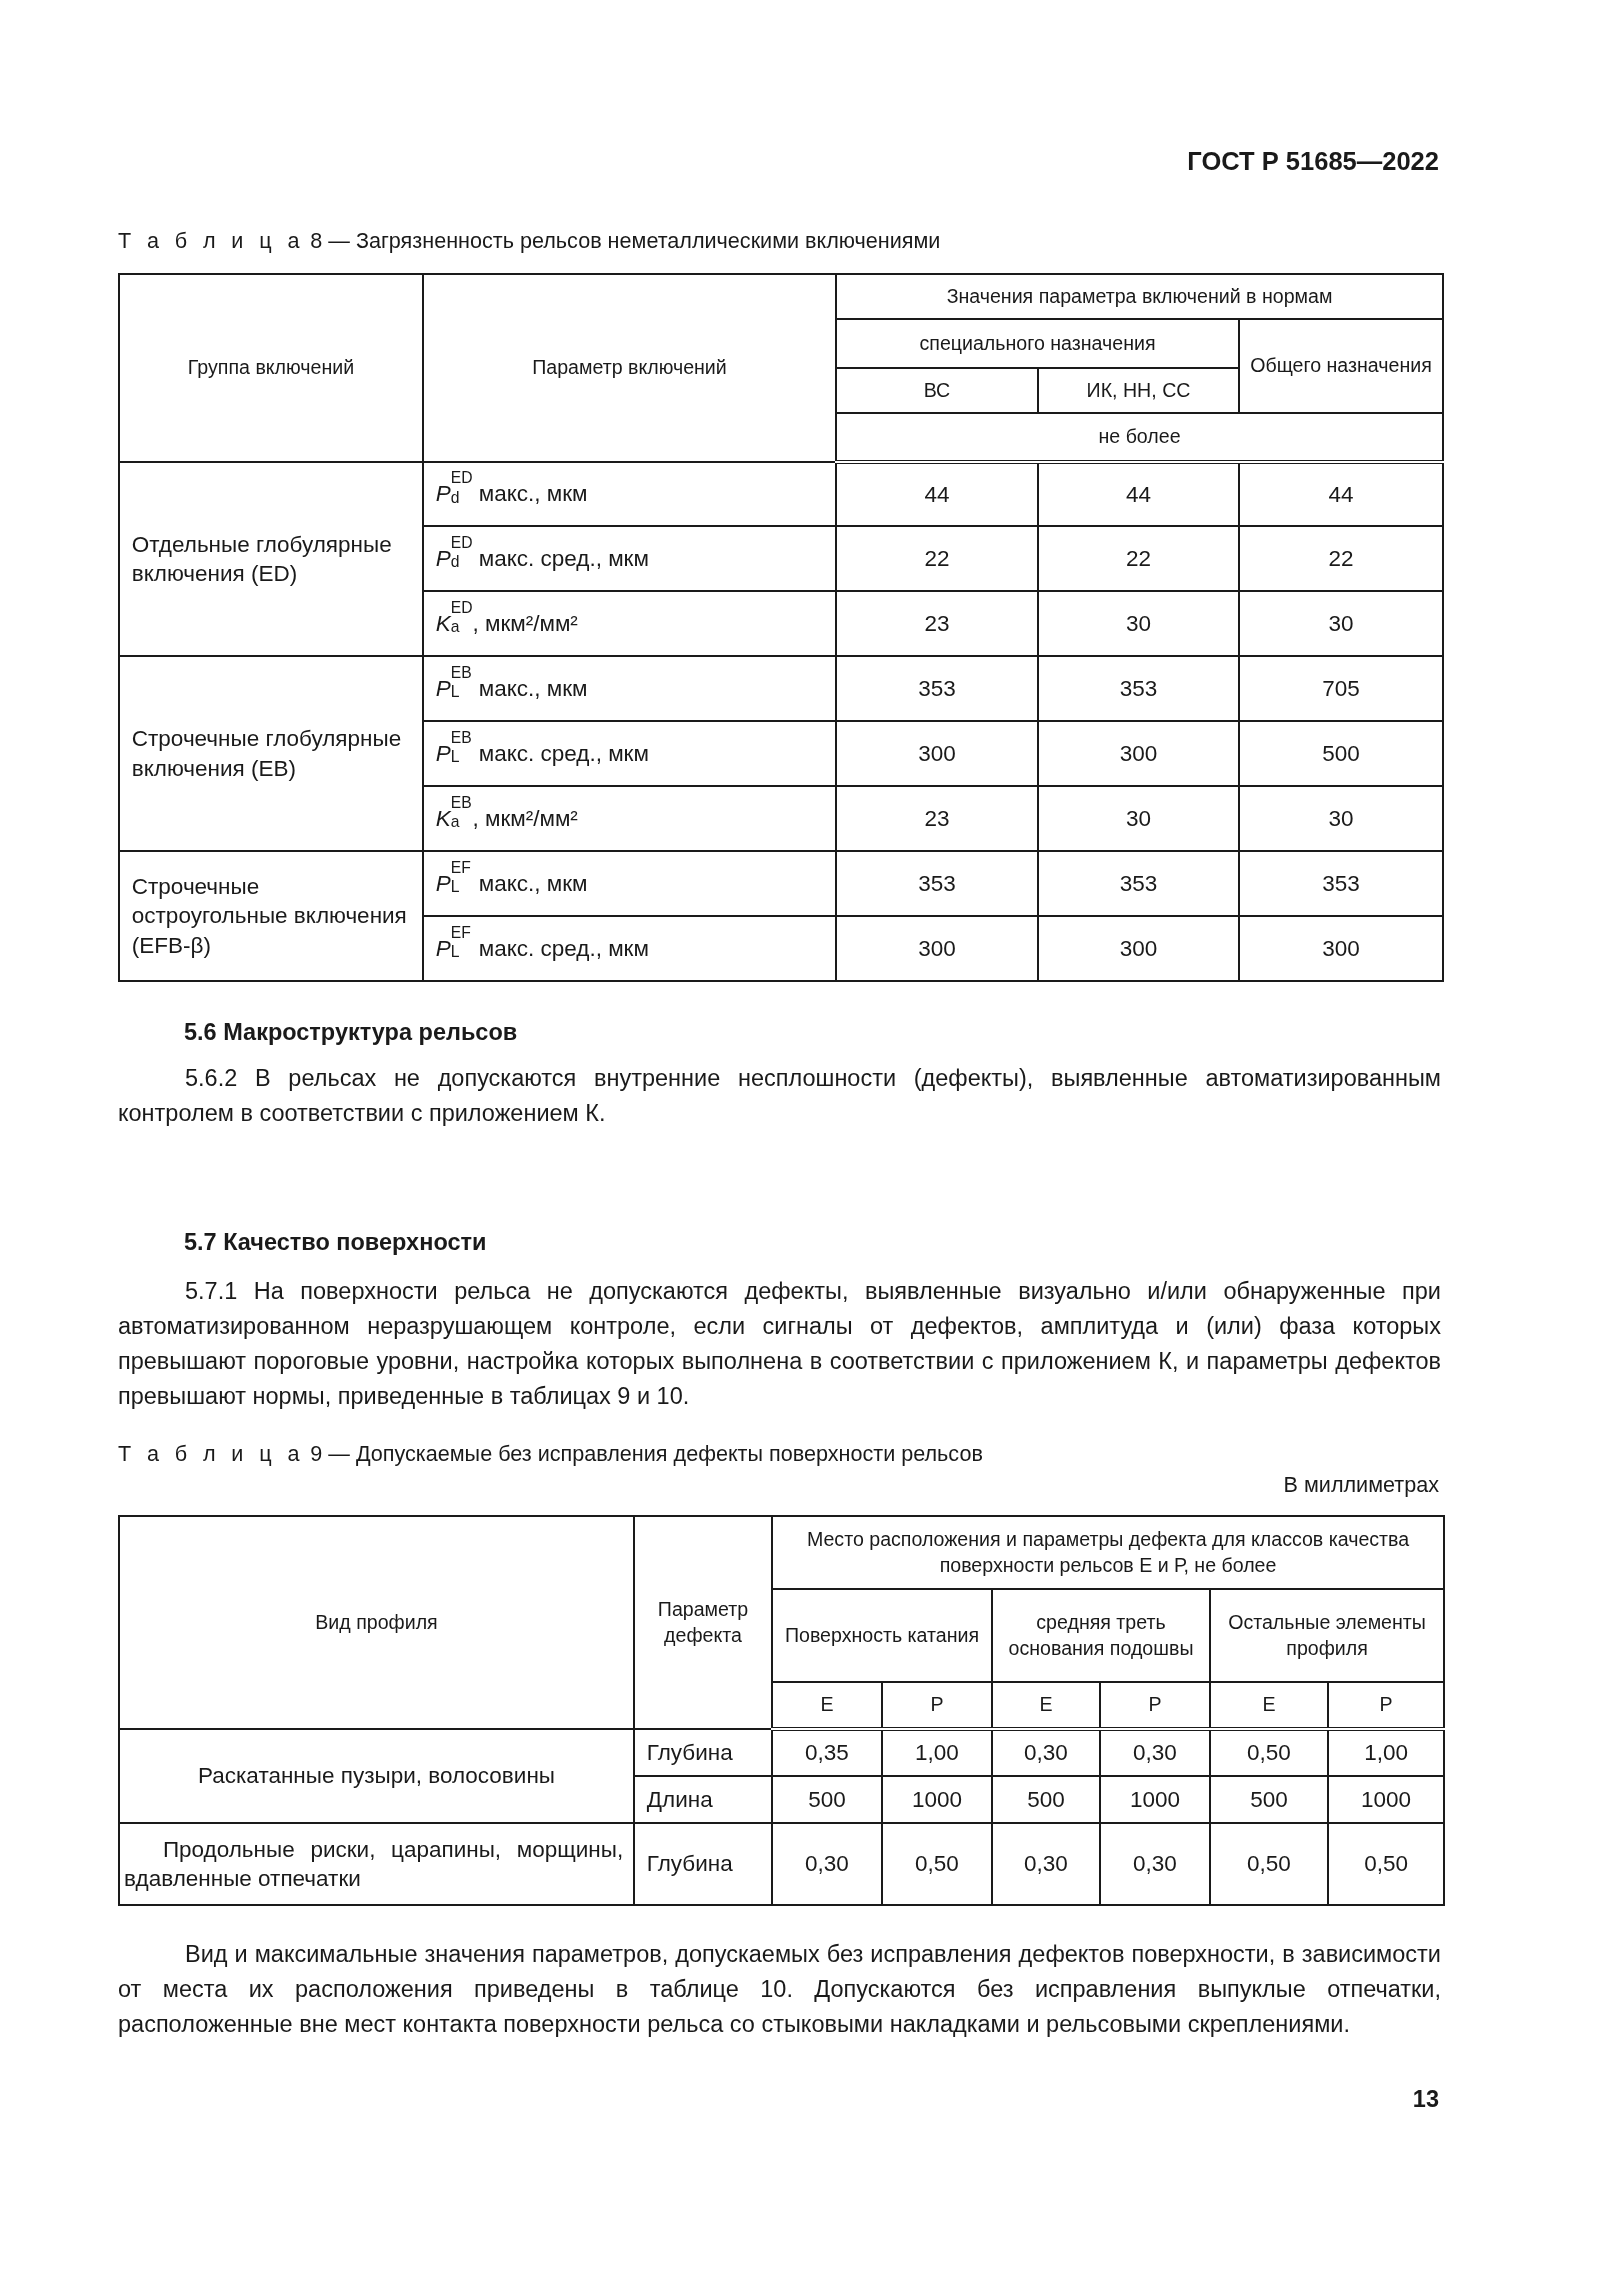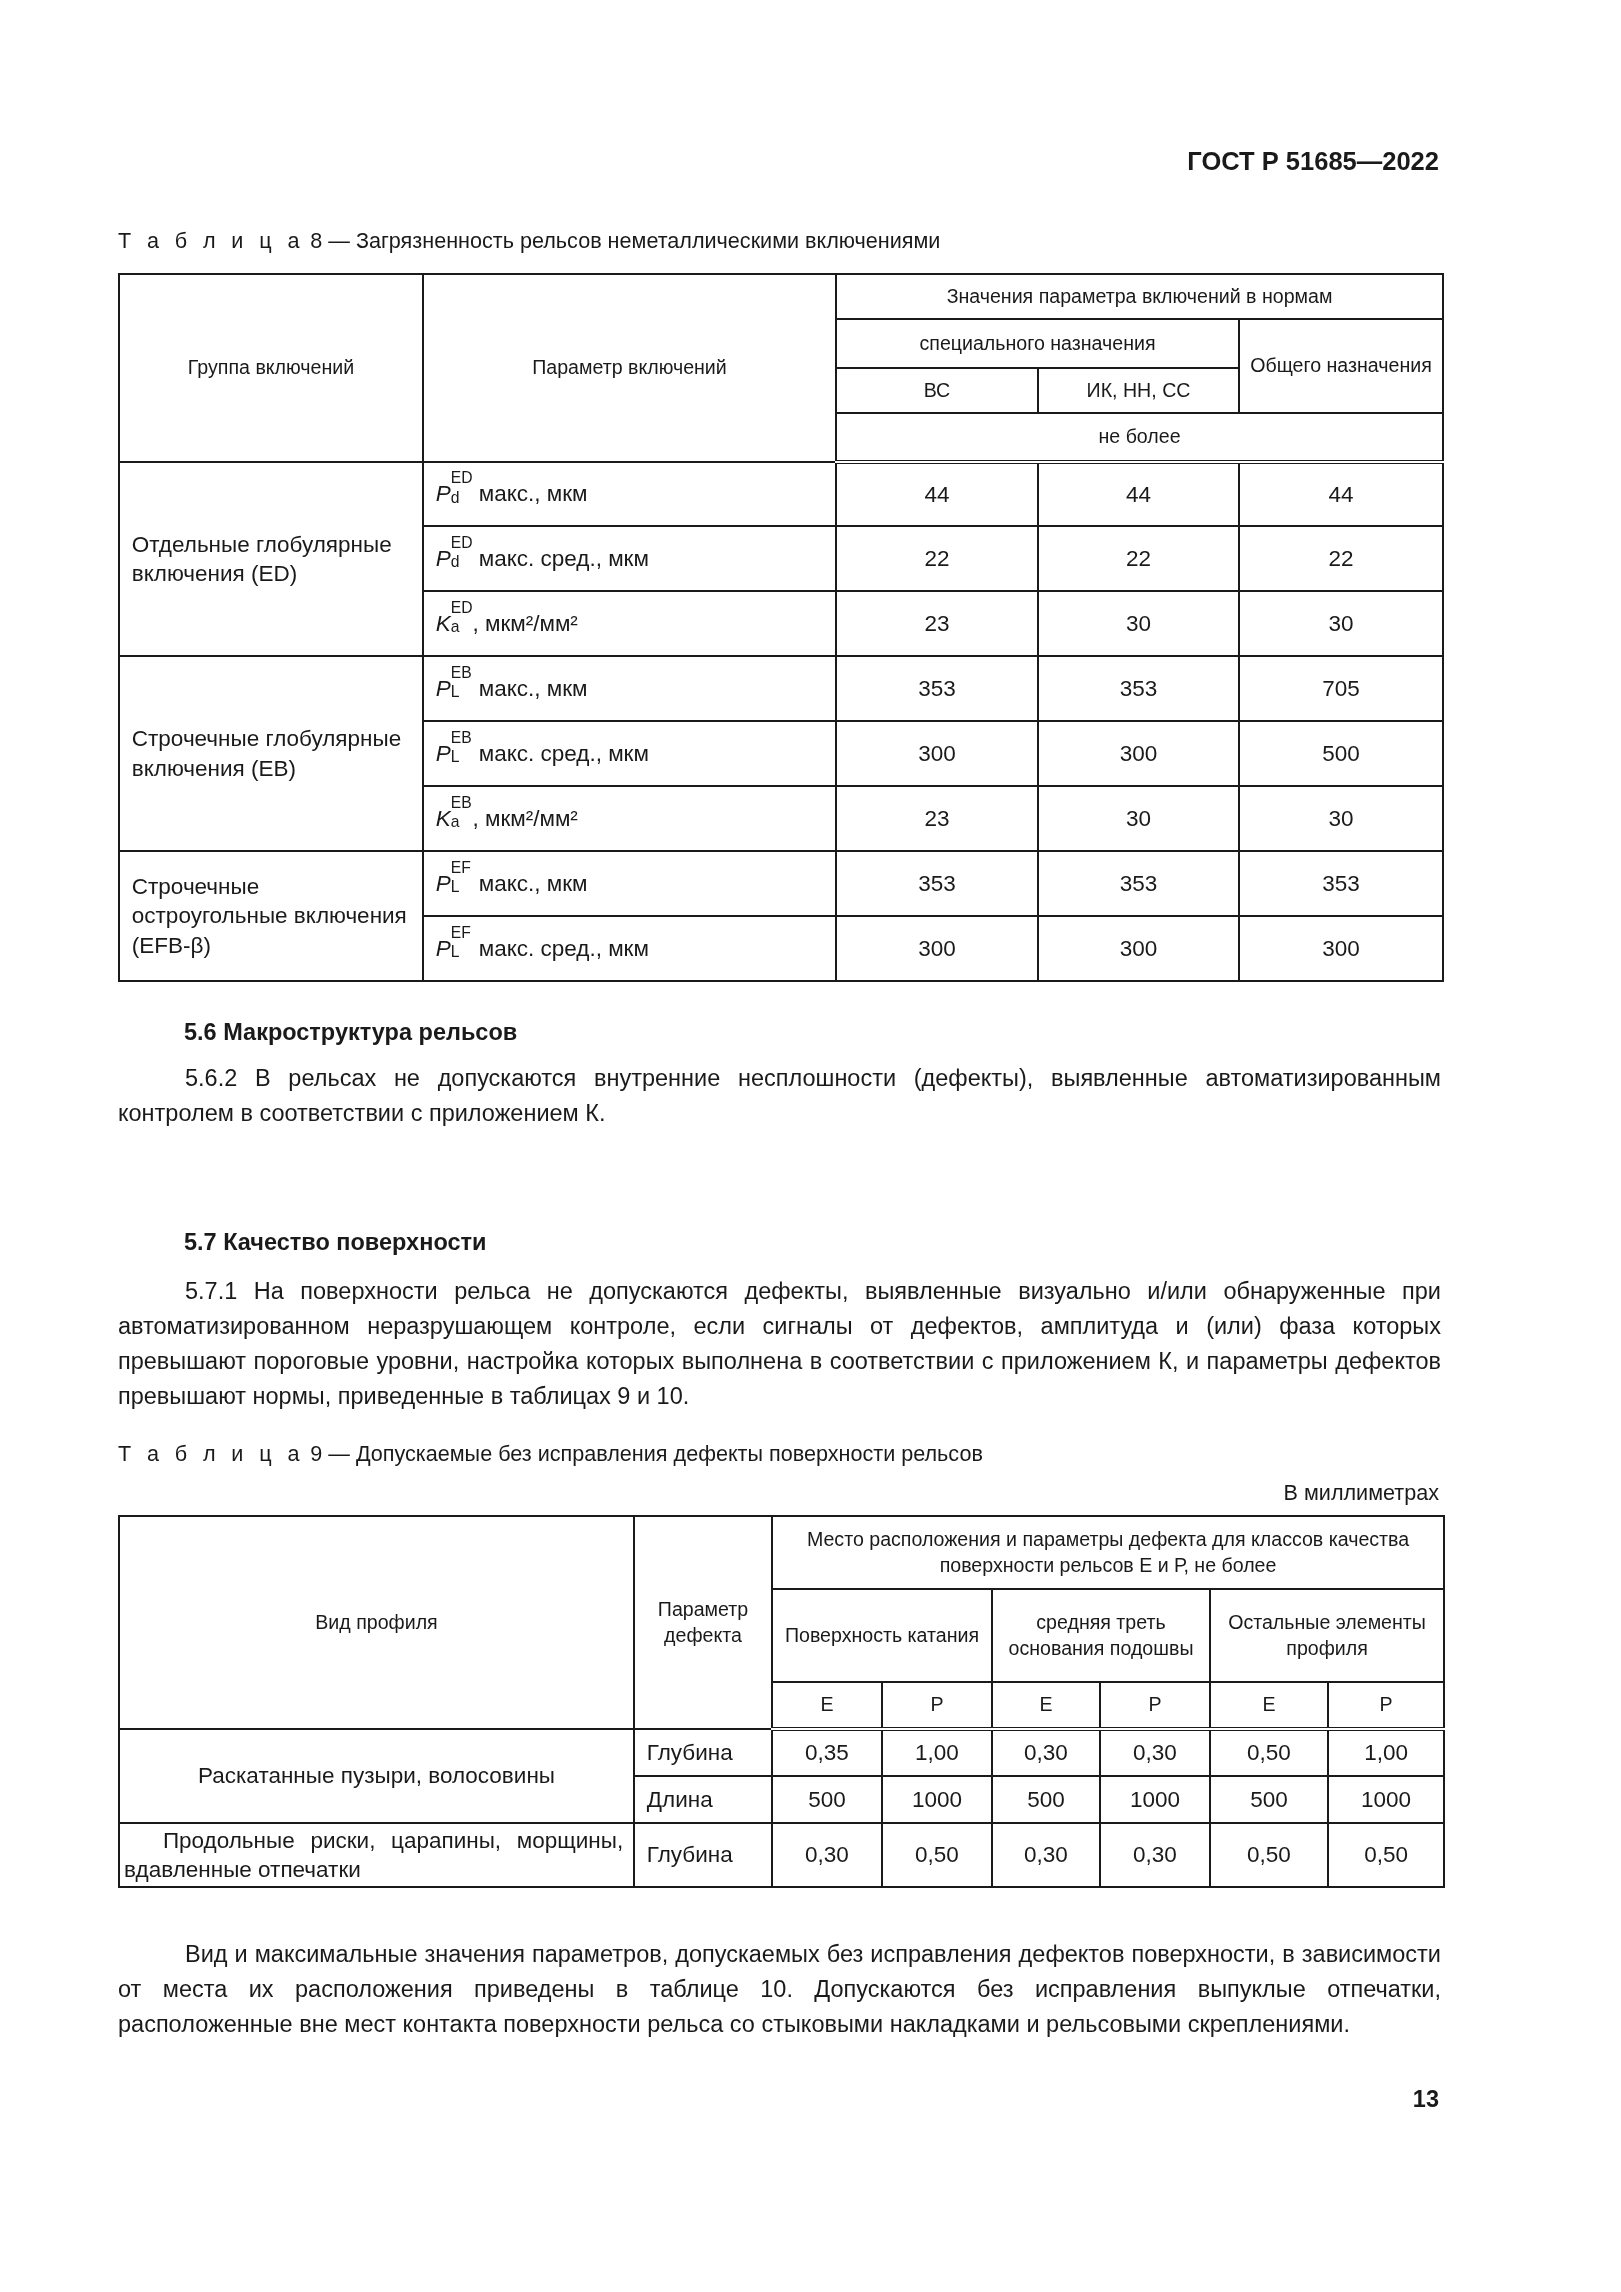--- a/index.html
+++ b/index.html
@@ -1,21 +1,21 @@
 <!DOCTYPE html>
 <html><head>
 <meta charset="utf-8">
 <style>
   html,body{margin:0;padding:0;background:#fff;}
   body{width:1621px;height:2293px;position:relative;overflow:hidden;font-family:"Liberation Sans",sans-serif;color:#1a1a1a;}
   .abs{position:absolute;}
   .hdr{right:182px;top:147px;font-size:25.5px;font-weight:bold;}
   .caption{left:118px;font-size:21.6px;}
   .caption .sp{letter-spacing:4.9px;margin-top:48px;}
-  .units{right:182px;font-size:21.6px;margin-top:8px;}
+  .units{right:182px;font-size:21.6px;}
   table{position:absolute;border-collapse:collapse;table-layout:fixed;font-size:19.6px;}
   td{border:2px solid #1a1a1a;text-align:center;vertical-align:middle;padding:0 5.9px;line-height:1.3;}
   td.l{text-align:left;padding-left:11.8px;}
   td.big{font-size:22.5px;}
   tr.sep td{border-bottom:4.9px double #1a1a1a;}
   .t8{left:118px;top:273px;width:1323px;border:2.9px solid #1a1a1a;}
   .t9{left:118px;top:1515px;width:1323px;border:2.9px solid #1a1a1a;}
   .math i{font-style:italic;}
   .sx{display:inline-block;position:relative;width:21.6px;height:19.6px;vertical-align:baseline;}
   .sx .up{position:absolute;left:0;top:-13.7px;font-size:15.7px;}
@@ -175,21 +175,21 @@
   </tr>
   <tr style="height:47px">
     <td class="l big">Длина</td>
     <td class="big">500</td>
     <td class="big">1000</td>
     <td class="big">500</td>
     <td class="big">1000</td>
     <td class="big">500</td>
     <td class="big">1000</td>
   </tr>
-  <tr style="height:64px">
+  <tr style="height:82px">
     <td class="big" style="text-align:justify;text-indent:39px;padding:0 9.8px 0 3.9px">Продольные риски, царапины, морщины, вдавленные отпечатки</td>
     <td class="l big">Глубина</td>
     <td class="big">0,30</td>
     <td class="big">0,50</td>
     <td class="big">0,30</td>
     <td class="big">0,30</td>
     <td class="big">0,50</td>
     <td class="big">0,50</td>
   </tr>
 </tbody>

